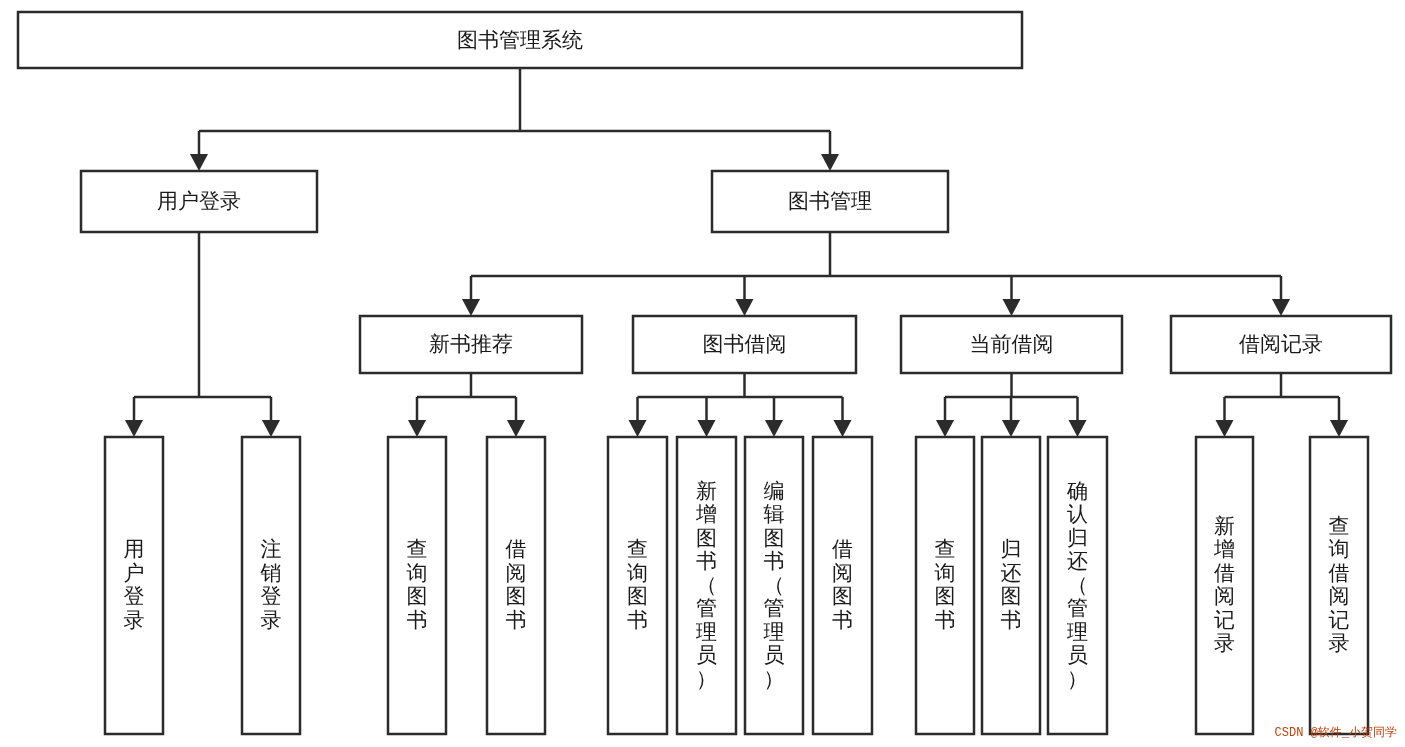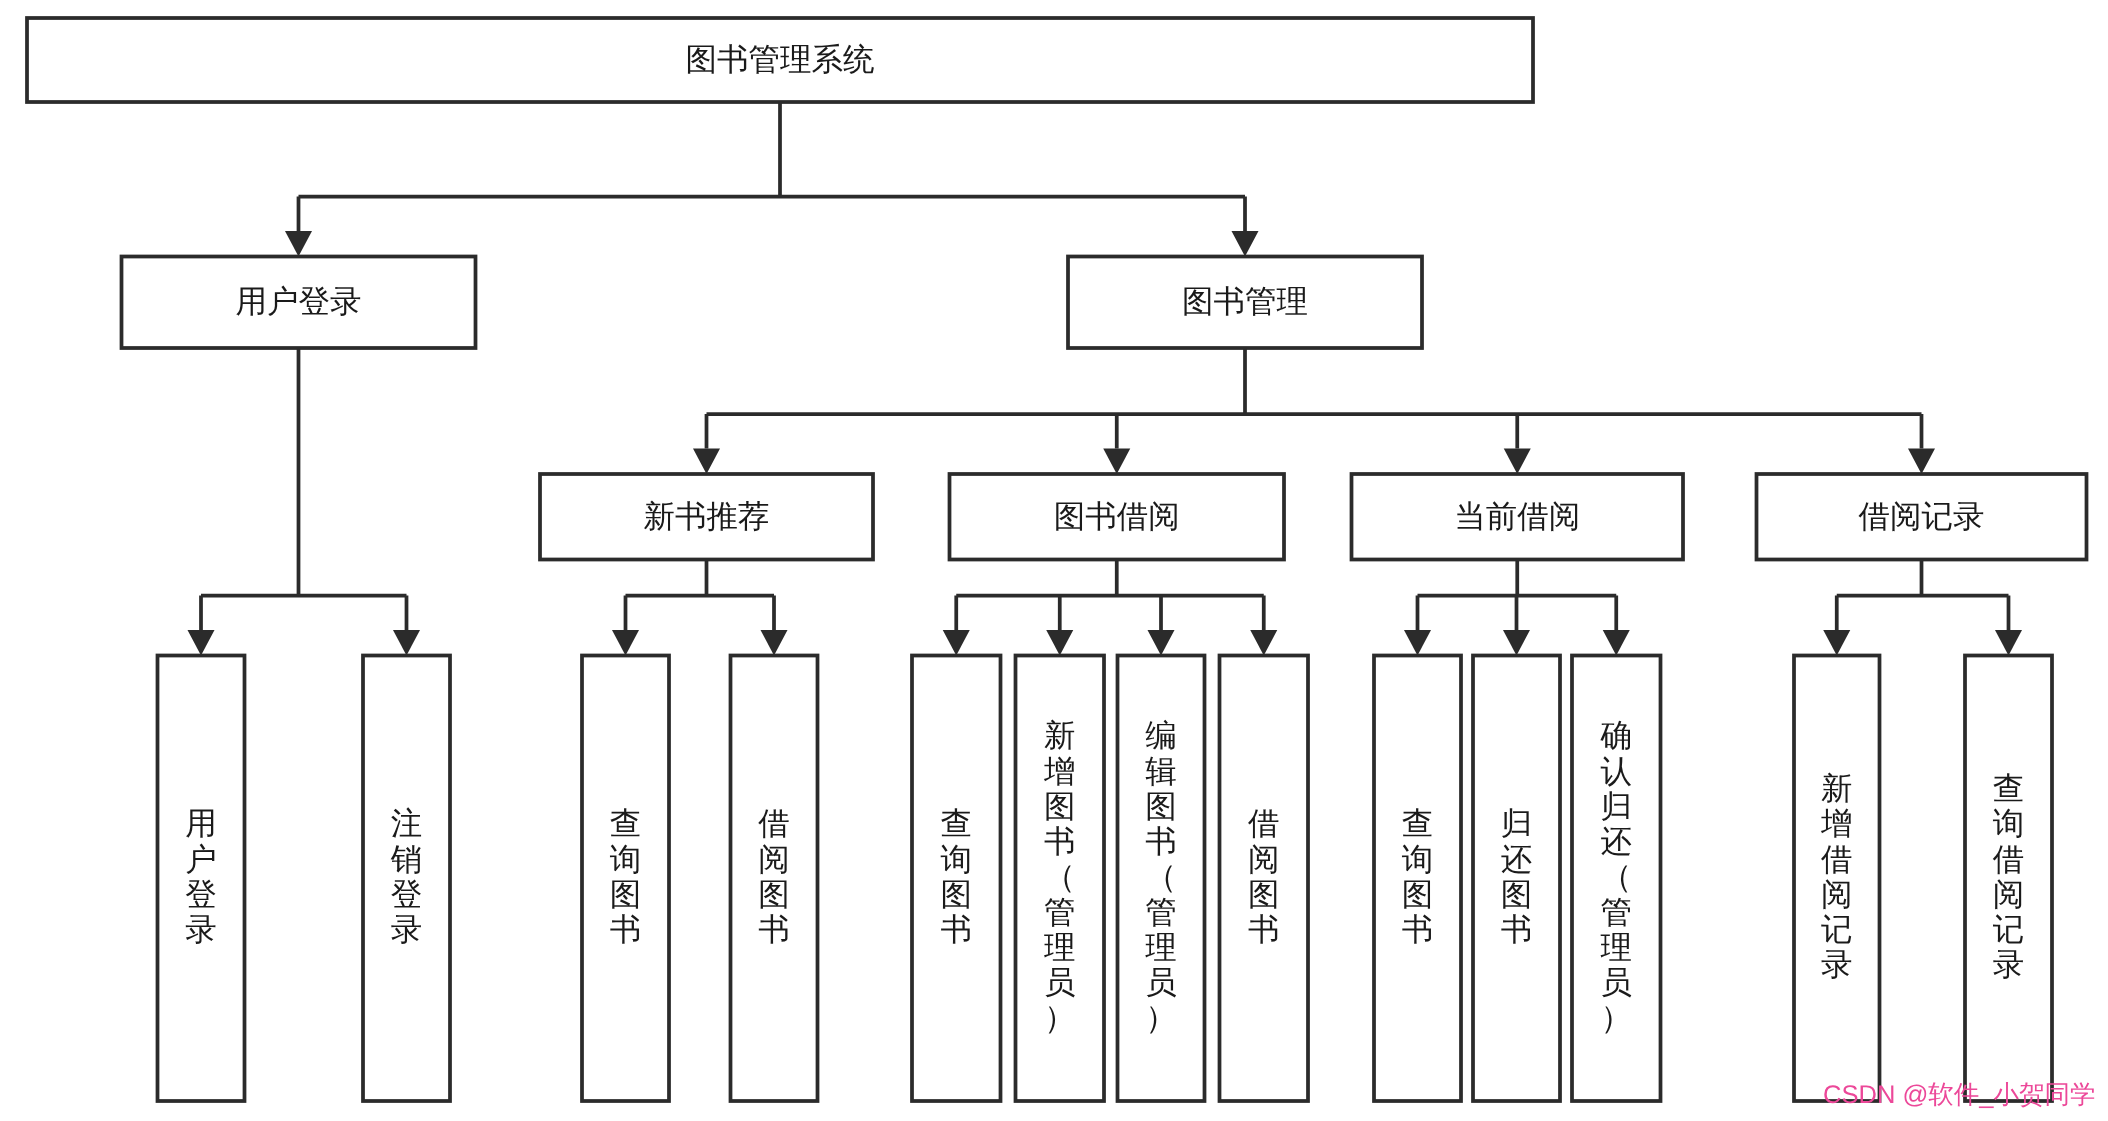--- a/index.html
+++ b/index.html
@@ -39,23 +39,23 @@
     fill: none;
   }
   .arrow-head {
     fill: #2b2b2b;
     stroke: none;
   }
   .watermark {
     position: absolute;
     right: 8px;
     bottom: 6px;
-    font-family: Liberation Sans, sans-serif;
-    font-size: 17px;
-    color: #ec4899;
+    font-family: Liberation Mono, monospace;
+    font-size: 12px;
+    color: #c2410c;
     white-space: nowrap;
     pointer-events: none;
   }
 </style>
 </head>
 <body>
 
 <svg id="diagram" viewBox="0 0 1405 747" xmlns="http://www.w3.org/2000/svg">
   <g id="edge-layer">
       <g>

